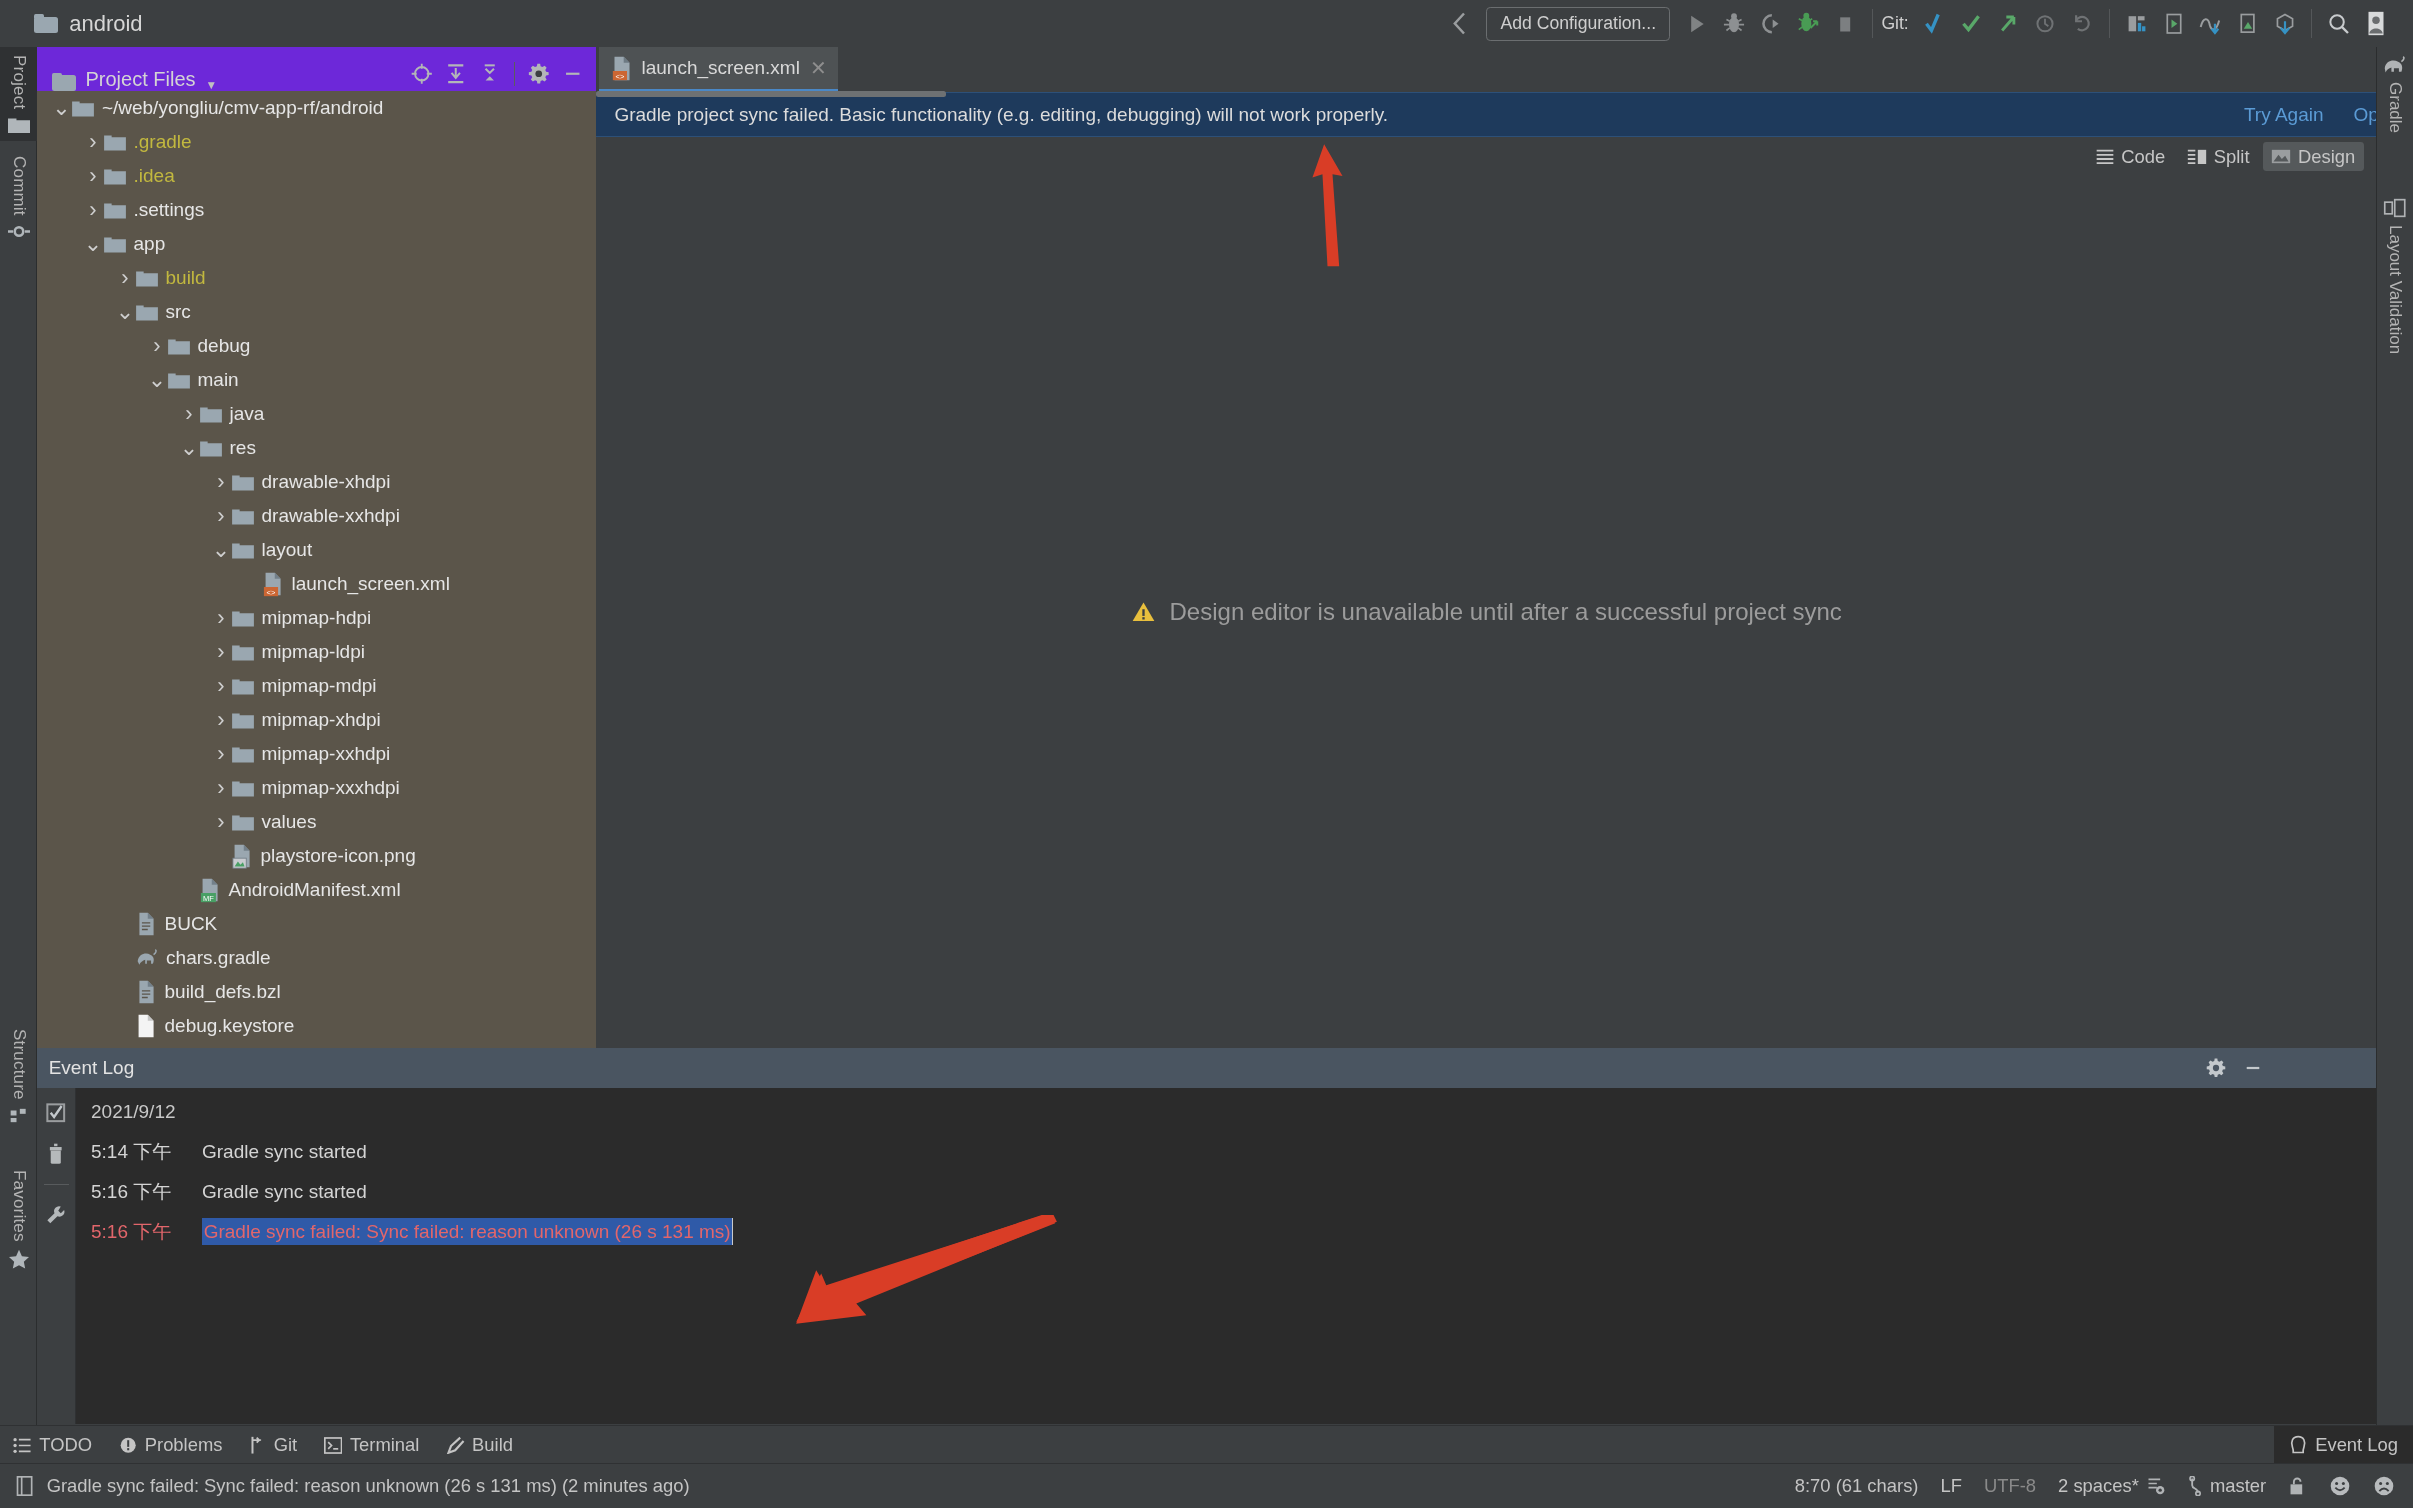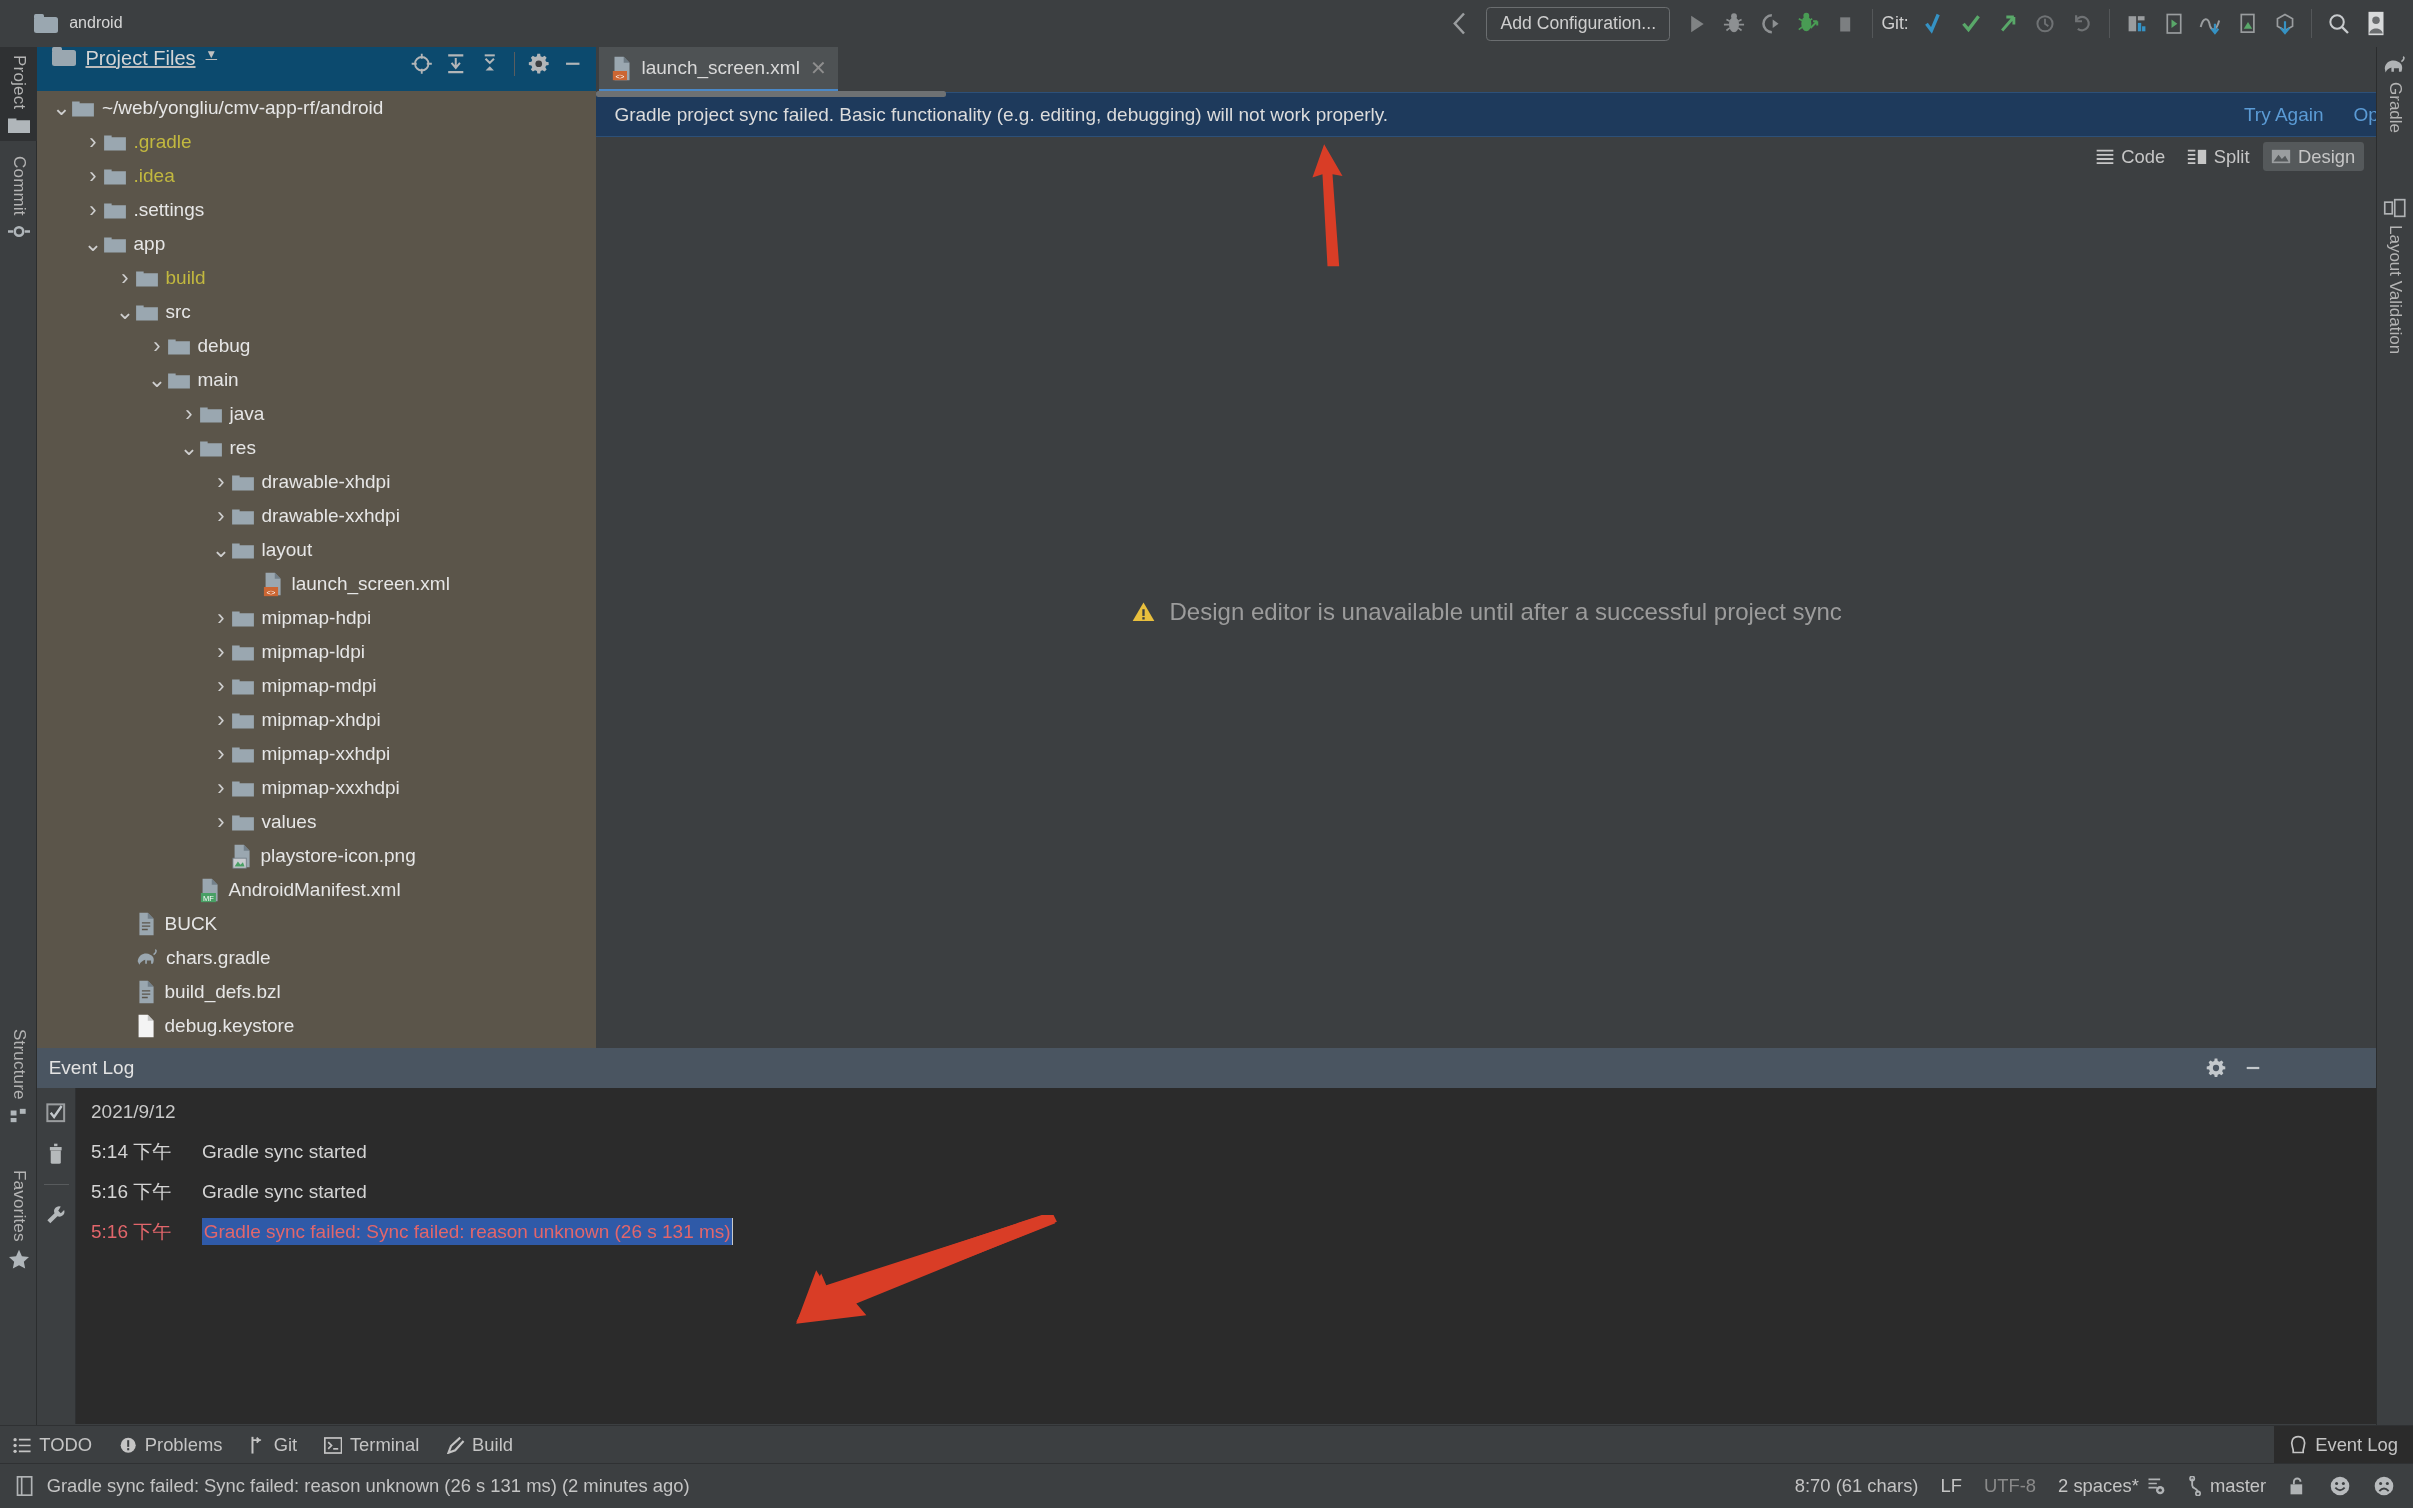--- a/index.html
+++ b/index.html
@@ -11,21 +11,21 @@
     overflow: hidden;
   }
   #app { position: relative; width: 2413px; height: 1508px; }
 
   
   .titlebar {
     position: absolute; left: 0; top: 0; width: 2413px; height: 47px;
     background: #3c3f41; display: flex; align-items: center;
   }
   .proj-name { display: flex; align-items: center; gap: 11.7px; margin-left: 34px; }
-  .proj-name .label { font-size: 16px; color: #d6d6d6; }
+  .proj-name .label { font-size: 22px; color: #d6d6d6; }
   .folder-ico { width: 23.5px; height: 18.4px; position: relative; display:inline-block; }
   .folder-ico:before {
     content:""; position:absolute; left:0; top:2.5px; width:23.5px; height:16px;
     background:#9aa7b0; border-radius:1.7px 2.5px 2.5px 2.5px;
   }
   .folder-ico:after {
     content:""; position:absolute; left:0; top:0px; width:10px; height:4.2px;
     background:#9aa7b0; border-radius:1.7px 1.7px 0 0;
   }
   .toolbar-right {
@@ -59,21 +59,21 @@
   .vtab.active { background:#2f3133; }
   .vtab .vic { margin-top:6.7px; }
 
   
   .projpanel {
     position:absolute; left:37px; top:47px; width:559px; height:1001px;
     background:#5b554a;
   }
   .projhdr {
     position:absolute; left:0; top:0; width:559px; height:44px;
-    background:#0c4a6e; display:flex; align-items:flex-start;text-decoration:underline;
+    background:#6d28d9; display:flex; align-items:flex-end;
   }
   .projhdr .ttl { font-size:20px; color:#d4d4d4; margin-left:10px; }
   .projhdr .caret { margin-left:10px; font-size:11.7px; color:#c0c0c0; }
   .projhdr .icons { margin-left:auto; display:flex; align-items:center; gap:0; padding-right:6.7px; }
   .hicon { width:34px;height:34px; display:flex;align-items:center;justify-content:center; }
 
   .tree {
     position:absolute; left:0; top:44px; width:559px; height:958px;
     overflow:hidden; background:#5b554a;
   }

